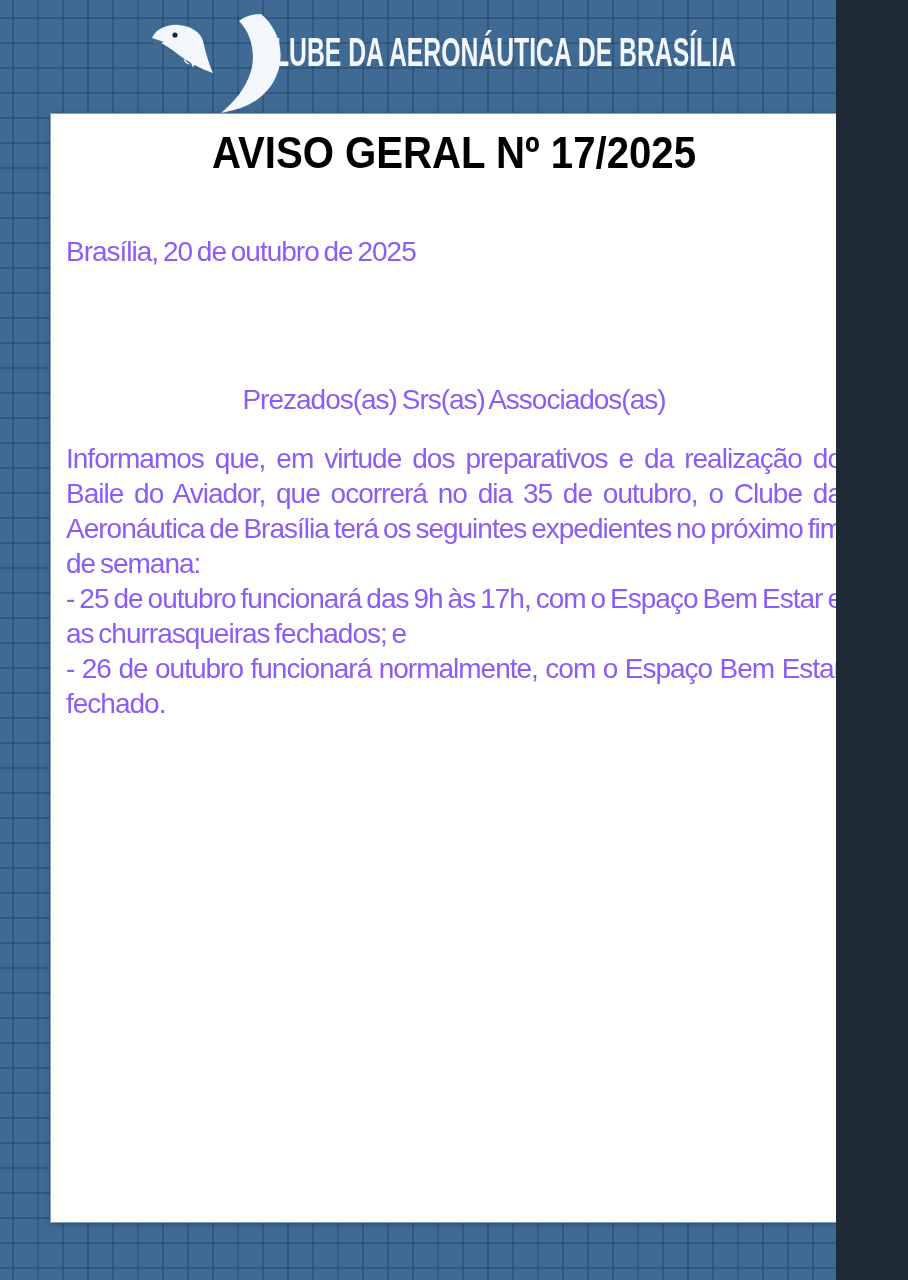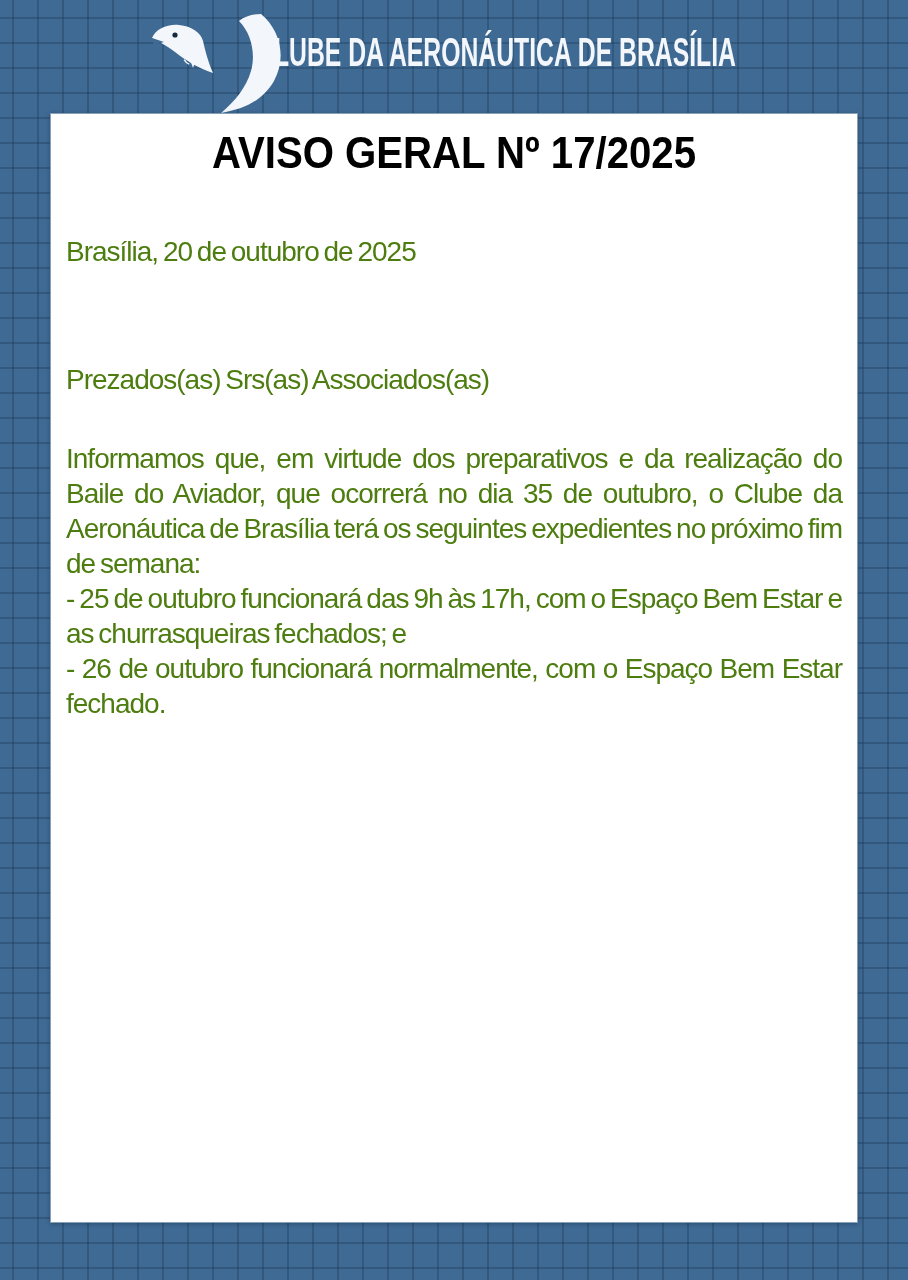--- a/index.html
+++ b/index.html
@@ -2,21 +2,21 @@
 <html><head>
 <meta charset="utf-8">
 <style>
   html, body {
     margin: 0;
     padding: 0;
     background: #1f2b36;
   }
   .page {
     position: relative;
-    width: 908px;
+    width: 836px;
     height: 1280px;
     overflow: hidden;
     background-color: #3f6a94;
     background-image:
       linear-gradient(to right, rgba(22,48,76,0.30) 0 2px, transparent 2px),
       linear-gradient(to bottom, rgba(22,48,76,0.30) 0 2px, transparent 2px);
     background-size: 25px 25px;
     background-position: 12px 17px;
     font-family: "Liberation Sans", "DejaVu Sans", sans-serif;
   }
@@ -65,24 +65,24 @@
   .bodytext {
     position: absolute;
     left: 15px;
     width: 776px;
     margin: 0;
     font-size: 28px;
     line-height: 35px;
     letter-spacing: -1px;
     word-spacing: -2px;
     font-stretch: condensed;
-    color: #4d7c0f;
+    color: #8b5cf6;
   }
   .date-line       { top: 120px; }
-  .salutation      { top: 248px; }
+  .salutation      { top: 268px; text-align: center; }
   .body-block      { top: 327px; }
   .closing         { top: 712px; }
   .signature       { top: 780px; }
   .body-block p {
     margin: 0;
     text-align: justify;
   }
 </style>
 </head>
 <body>

